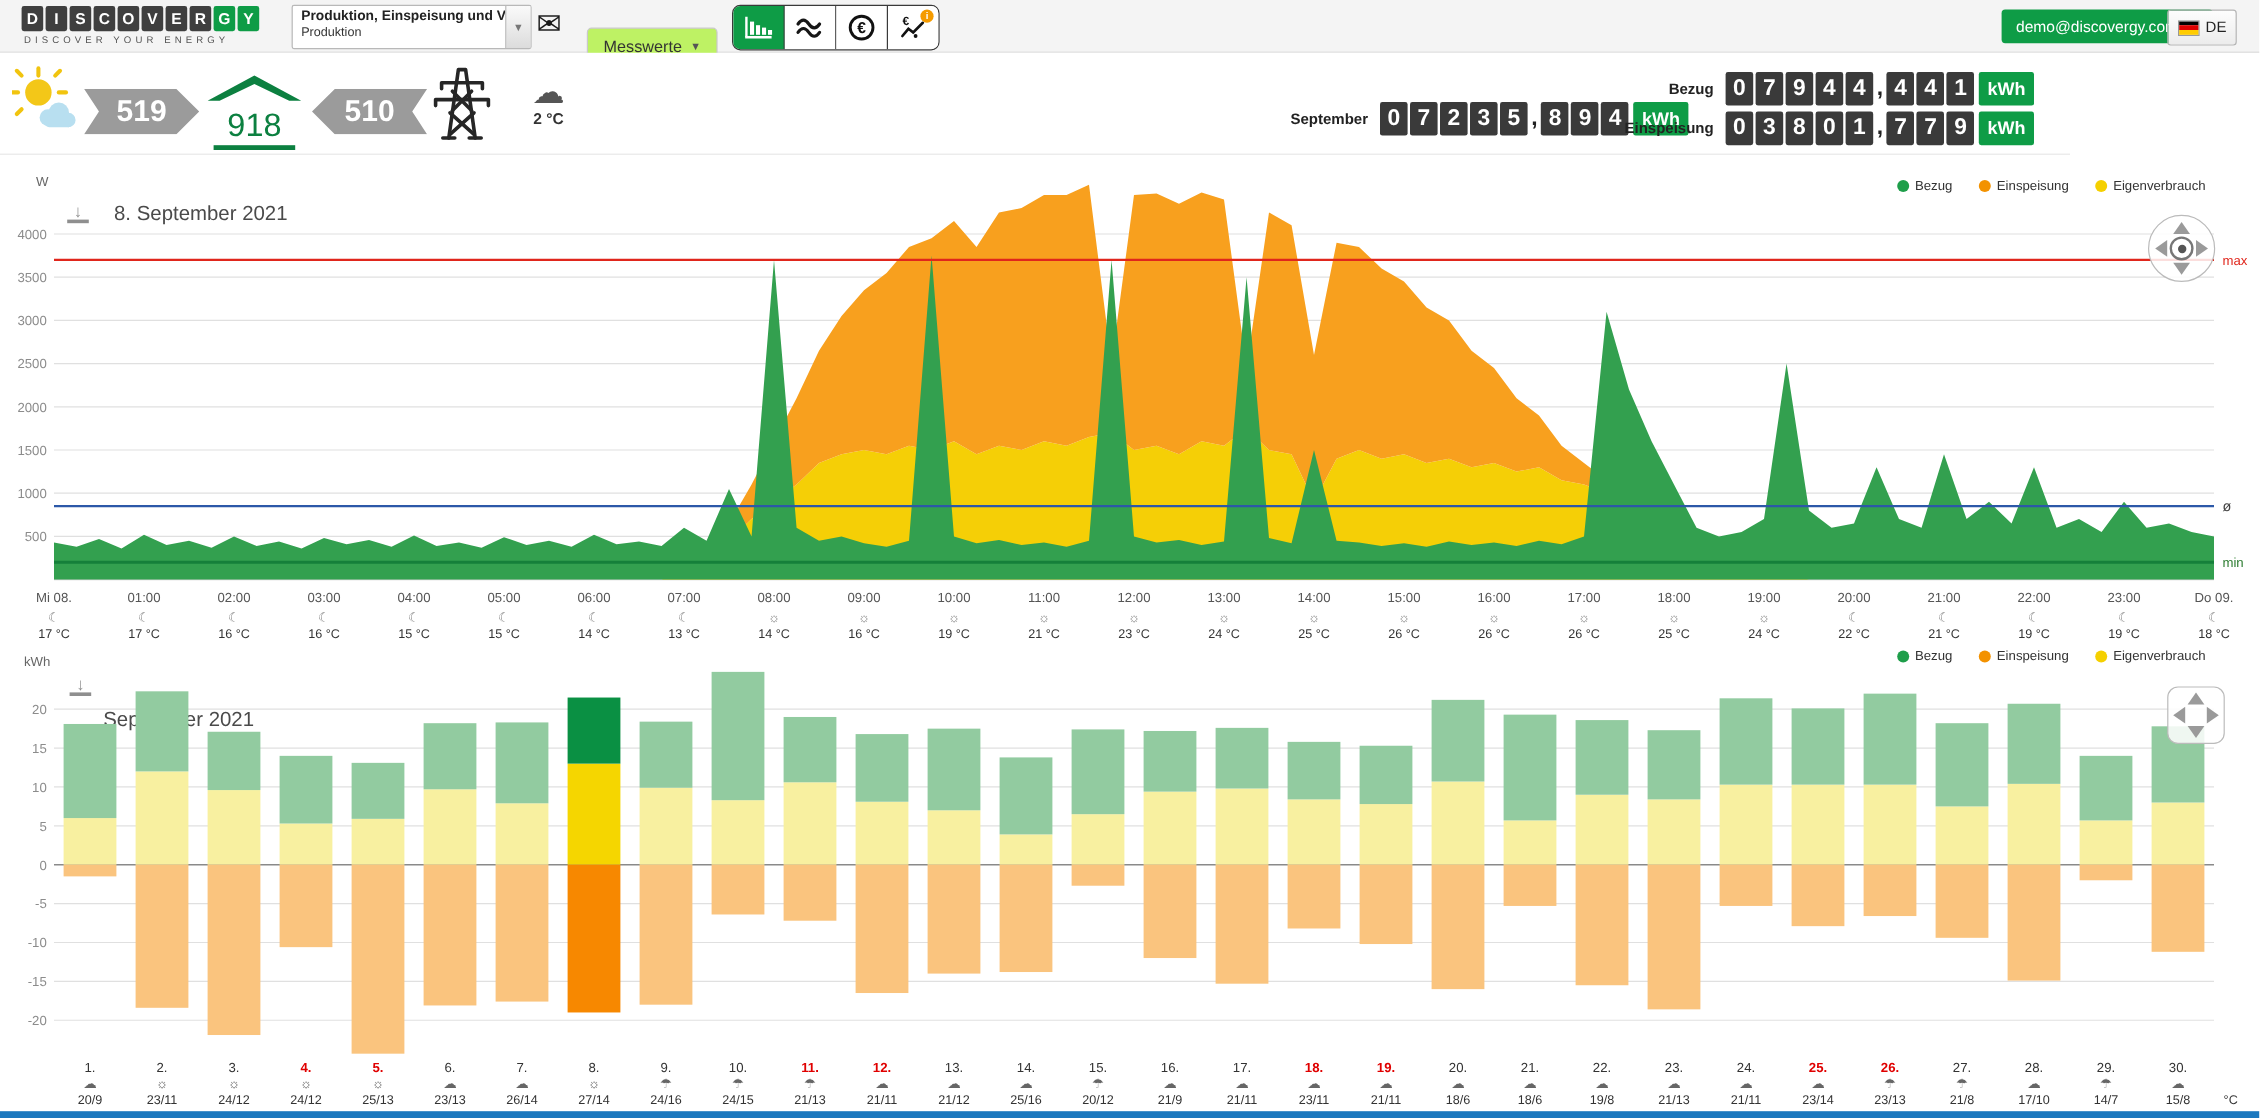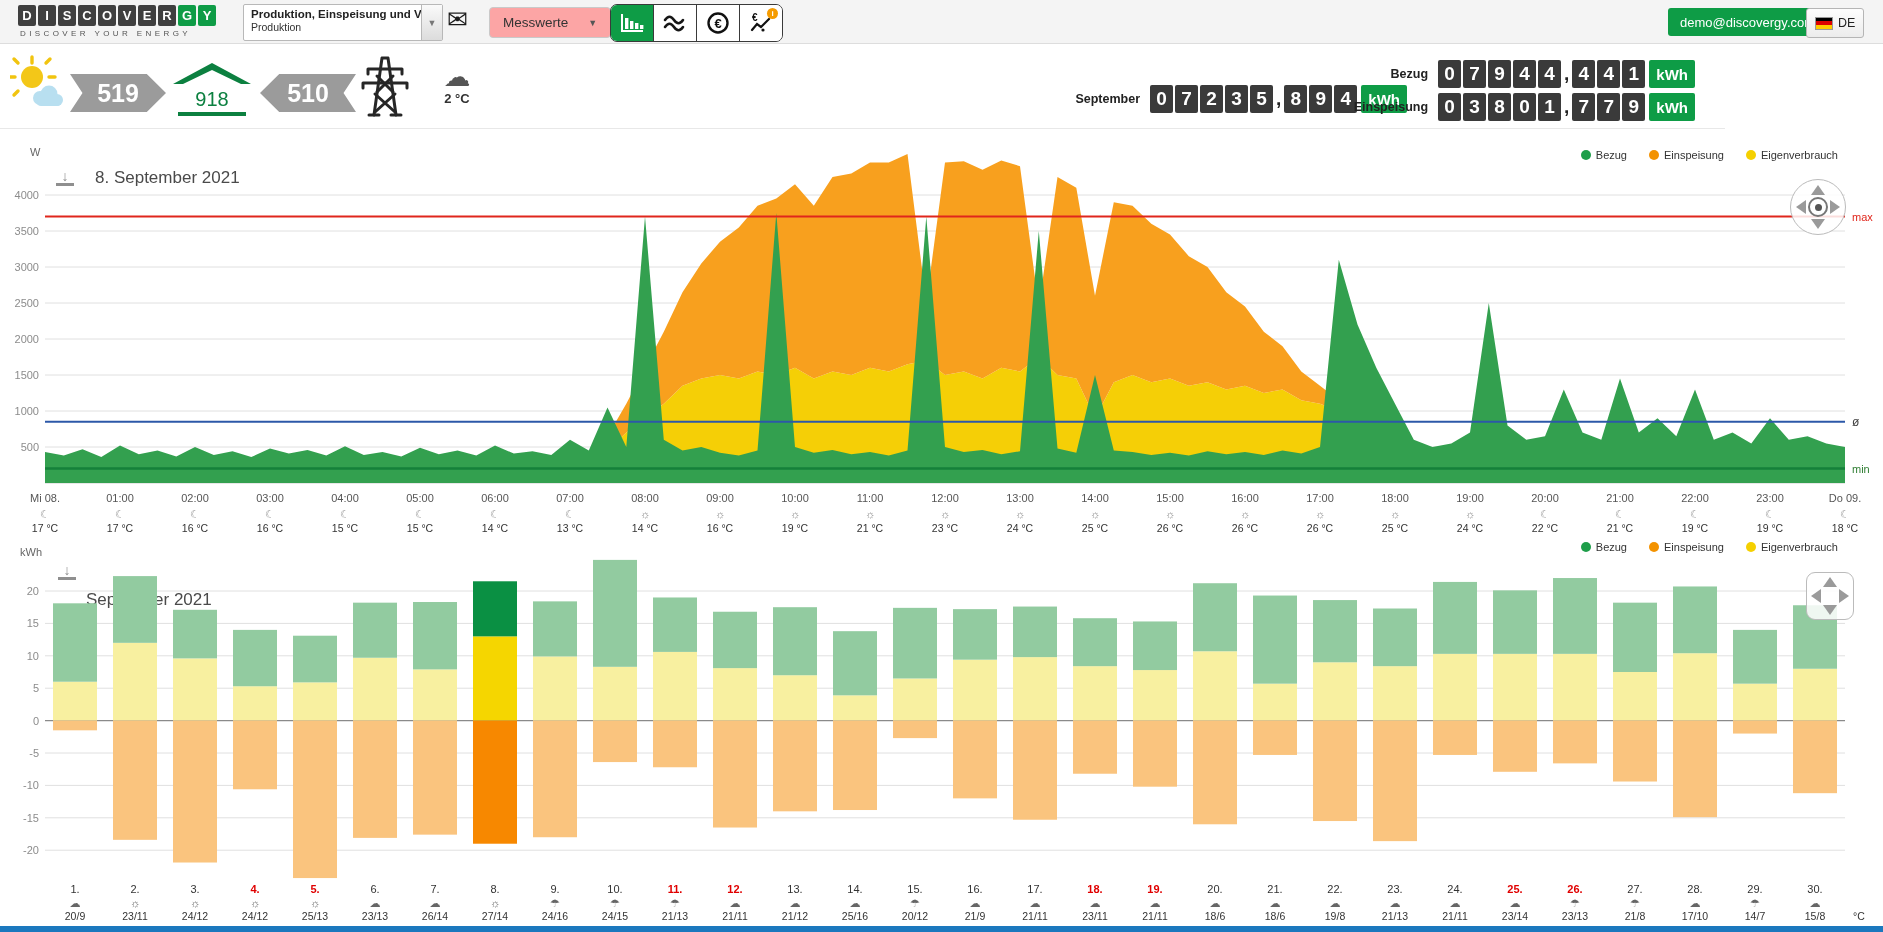--- a/index.html
+++ b/index.html
@@ -15,22 +15,22 @@
   .logo-box.green{background:#0e9c46;}
   .logo-tag{font-size:8px;letter-spacing:3.4px;color:#555;margin-top:3px;margin-left:2px;font-weight:normal;}
   .meter-select{position:absolute;left:243px;top:4px;width:198px;height:35px;background:#fff;
                 border:1px solid #b8b8b8;border-radius:2px;display:flex;cursor:pointer;}
   .ms-text{flex:1;padding:3px 7px;overflow:hidden;}
   .ms-l1{font-size:11.5px;font-weight:bold;color:#222;white-space:nowrap;}
   .ms-l2{font-size:10.5px;color:#333;margin-top:1px;}
   .ms-caret{width:20px;border-left:1px solid #b8b8b8;background:linear-gradient(#fafafa,#dcdcdc);
             display:flex;align-items:center;justify-content:center;font-size:9px;color:#777;}
   .env{position:absolute;left:447px;top:5px;font-size:25px;color:#1a1a1a;cursor:pointer;}
-  .btn-messwerte{position:absolute;left:489px;top:7px;height:29px;background:#fca5a5;border:1px solid #c9c9c9;
-                 border-radius:4px;padding:0 13px;display:flex;align-items:center;gap:20px;
+  .btn-messwerte{position:absolute;left:489px;top:23px;height:29px;background:#bef264;border:1px solid #c9c9c9;
+                 border-radius:4px;padding:0 13px;display:flex;align-items:center;gap:7px;
                  font-size:13.5px;color:#333;cursor:pointer;}
   .caret{font-size:9px;color:#555;}
   .icon-group{position:absolute;left:610px;top:4px;height:36px;display:flex;border:1.5px solid #3a3a3a;
               border-radius:7px;overflow:hidden;background:#fff;}
   .icon-cell{width:42px;display:flex;align-items:center;justify-content:center;cursor:pointer;
              border-right:1.5px solid #3a3a3a;position:relative;background:#fff;}
   .icon-cell:last-child{border-right:none;}
   .icon-cell.active{background:#0e9c46;}
   .badge{position:absolute;top:3px;right:4px;width:11px;height:11px;border-radius:50%;background:#f59b00;
          color:#fff;font-size:8px;font-weight:bold;display:flex;align-items:center;justify-content:center;}
@@ -43,21 +43,21 @@
   .flag{width:16px;height:11px;border:1px solid #999;display:flex;flex-direction:column;}
   .flag div{flex:1;}
   
   .statusrow{position:absolute;left:0;top:44px;width:1725px;height:84px;background:#fff;
              border-bottom:1px solid #e8e8e8;}
   .flow-arrow{position:absolute;width:96px;height:38px;background:#9b9b9b;color:#fff;
               font-size:25px;font-weight:bold;display:flex;align-items:center;justify-content:center;}
   .arrow-right{clip-path:polygon(0 0,80% 0,100% 50%,80% 100%,0 100%,13% 50%);}
   .arrow-left{clip-path:polygon(20% 0,100% 0,87% 50%,100% 100%,20% 100%,0 50%);}
   .house{position:absolute;left:172px;top:16px;width:80px;text-align:center;}
-  .house-num{font-size:20px;color:#0c8040;margin-top:-2px;}
+  .house-num{font-size:27px;color:#0c8040;margin-top:-2px;}
   .house-base{height:4px;background:#0c8040;margin:1px 6px 0 6px;}
   .cloudtemp{position:absolute;left:428px;top:18px;width:58px;text-align:center;}
   .cloudtemp .cg{font-size:27px;color:#555;line-height:30px;}
   .cloudtemp .ct{font-size:13px;font-weight:bold;color:#333;margin-top:-1px;}
   .counter-row{position:absolute;display:flex;align-items:center;}
   .counter-label{font-size:12.5px;font-weight:bold;color:#222;margin-right:10px;}
   .digits{display:flex;align-items:center;gap:2px;}
   .digit{width:23px;height:28px;background:#3a3a3a;border-radius:2px;color:#fff;font-size:19px;
          font-weight:bold;display:flex;align-items:center;justify-content:center;}
   .comma{font-size:19px;font-weight:bold;color:#222;margin:0 1px;}

